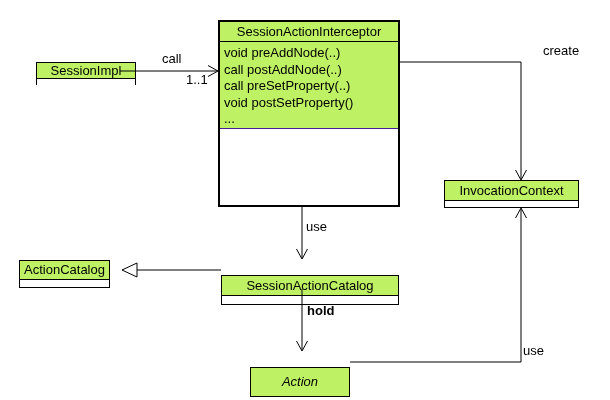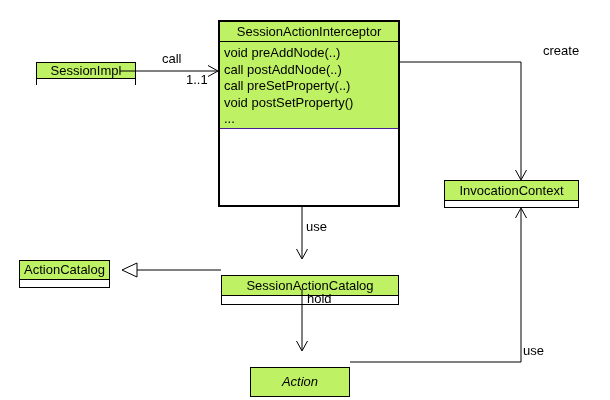--- a/index.html
+++ b/index.html
@@ -131,16 +131,16 @@
   </div>
 
   <div class="uml-class" style="left:250px; top:367px; width:100px; height:30px;">
     <div class="uml-title no-sep italic" style="line-height:28px; height:28px;">Action</div>
   </div>
 
   <div class="edge-label" style="left:162px; top:52px;">call</div>
   <div class="edge-label" style="left:186px; top:73px;">1..1</div>
   <div class="edge-label" style="left:501px; top:44px;margin-left:42px;">create</div>
   <div class="edge-label" style="left:306px; top:220px;">use</div>
-  <div class="edge-label" style="left:307px; top:292px;">hold</div>
+  <div class="edge-label" style="left:307px; top:304px;font-weight:bold;">hold</div>
   <div class="edge-label" style="left:523px; top:344px;">use</div>
 
 </div>
 
 </body></html>

